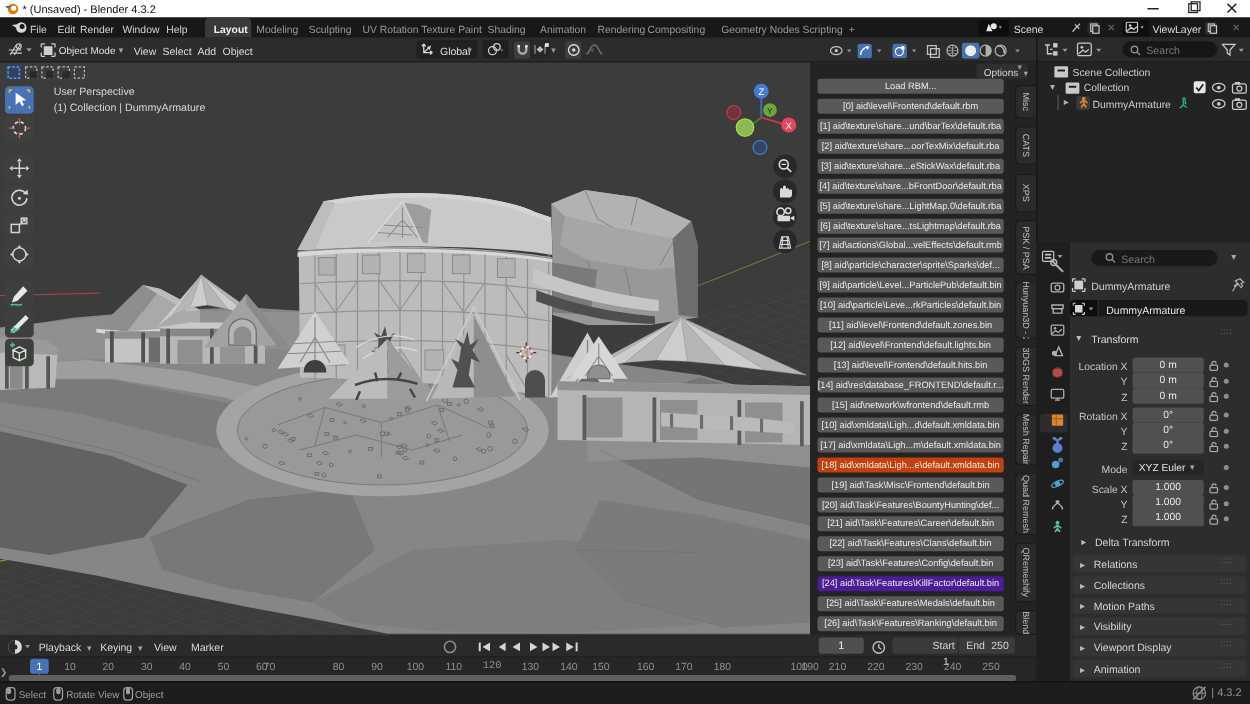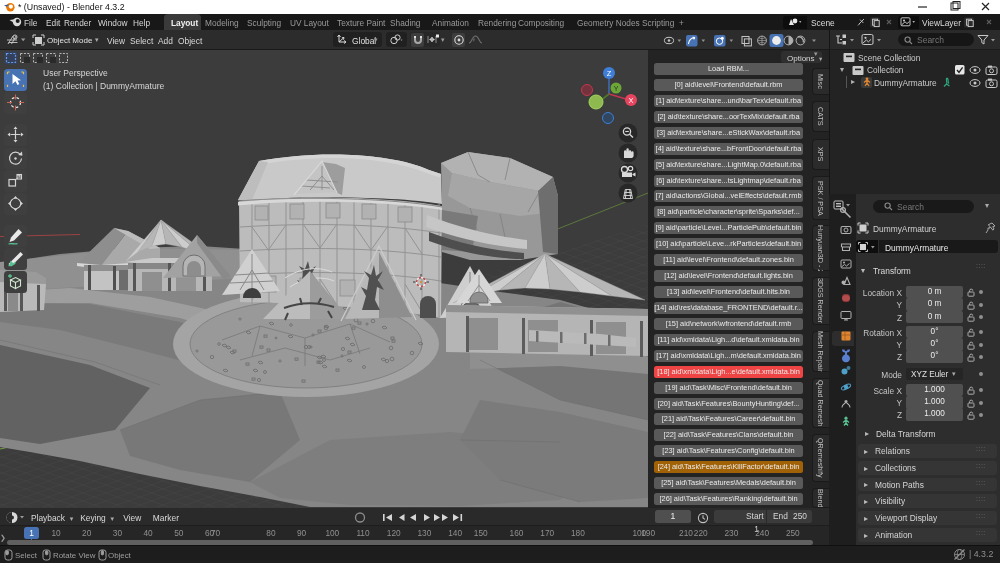--- a/index.html
+++ b/index.html
@@ -37,21 +37,21 @@
   <div class="abs txt" style="left:24px;top:17.5px;font-size:8.3px;color:#d6d6d6;">File</div>
     <div class="abs txt" style="left:46px;top:17.5px;font-size:8.3px;color:#d6d6d6;">Edit</div>
     <div class="abs txt" style="left:64px;top:17.5px;font-size:8.3px;color:#d6d6d6;">Render</div>
     <div class="abs txt" style="left:98px;top:17.5px;font-size:8.3px;color:#d6d6d6;">Window</div>
     <div class="abs txt" style="left:133px;top:17.5px;font-size:8.3px;color:#d6d6d6;">Help</div>
 
   <div class="abs" style="left:164px;top:14px;width:37px;height:16px;background:#3a3a3a;border-radius:4px 4px 0 0;"></div>
   <div class="abs txt" style="left:171px;top:17.5px;font-size:8.3px;color:#f1f1f1;font-weight:bold;">Layout</div>
   <div class="abs txt" style="left:205px;top:17.5px;font-size:8.3px;color:#9a9a9a;">Modeling</div>
     <div class="abs txt" style="left:247px;top:17.5px;font-size:8.3px;color:#9a9a9a;">Sculpting</div>
-    <div class="abs txt" style="left:290px;top:17.5px;font-size:8.3px;color:#9a9a9a;">UV Layout</div>
+    <div class="abs txt" style="left:290px;top:17.5px;font-size:8.3px;color:#9a9a9a;">UV Rotation</div>
     <div class="abs txt" style="left:337px;top:17.5px;font-size:8.3px;color:#9a9a9a;">Texture Paint</div>
     <div class="abs txt" style="left:390px;top:17.5px;font-size:8.3px;color:#9a9a9a;">Shading</div>
     <div class="abs txt" style="left:432px;top:17.5px;font-size:8.3px;color:#9a9a9a;">Animation</div>
     <div class="abs txt" style="left:478px;top:17.5px;font-size:8.3px;color:#9a9a9a;">Rendering</div>
     <div class="abs txt" style="left:518px;top:17.5px;font-size:8.3px;color:#9a9a9a;">Compositing</div>
     <div class="abs txt" style="left:577px;top:17.5px;font-size:8.3px;color:#9a9a9a;">Geometry Nodes</div>
     <div class="abs txt" style="left:642px;top:17.5px;font-size:8.3px;color:#9a9a9a;">Scripting</div>
     <div class="abs txt" style="left:679px;top:17.5px;font-size:8.3px;color:#9a9a9a;">+</div>
 
   <div class="abs" style="left:783px;top:15.5px;width:24px;height:13px;background:#0d0d0d;border-radius:3px 0 0 3px;"></div>
@@ -888,29 +888,29 @@
 <div class="abs" style="left:654px;top:174.5px;width:149px;height:12px;background:#595959;border-radius:2.5px;text-align:center;font-size:7.4px;color:#ebebeb;line-height:12px;overflow:hidden;white-space:nowrap;">[6] aid\texture\share...tsLightmap\default.rba</div>
 <div class="abs" style="left:654px;top:190.4px;width:149px;height:12px;background:#595959;border-radius:2.5px;text-align:center;font-size:7.4px;color:#ebebeb;line-height:12px;overflow:hidden;white-space:nowrap;">[7] aid\actions\Global...velEffects\default.rmb</div>
 <div class="abs" style="left:654px;top:206.3px;width:149px;height:12px;background:#595959;border-radius:2.5px;text-align:center;font-size:7.4px;color:#ebebeb;line-height:12px;overflow:hidden;white-space:nowrap;">[8] aid\particle\character\sprite\Sparks\def...</div>
 <div class="abs" style="left:654px;top:222.3px;width:149px;height:12px;background:#595959;border-radius:2.5px;text-align:center;font-size:7.4px;color:#ebebeb;line-height:12px;overflow:hidden;white-space:nowrap;">[9] aid\particle\Level...ParticlePub\default.bin</div>
 <div class="abs" style="left:654px;top:238.2px;width:149px;height:12px;background:#595959;border-radius:2.5px;text-align:center;font-size:7.4px;color:#ebebeb;line-height:12px;overflow:hidden;white-space:nowrap;">[10] aid\particle\Leve...rkParticles\default.bin</div>
 <div class="abs" style="left:654px;top:254.1px;width:149px;height:12px;background:#595959;border-radius:2.5px;text-align:center;font-size:7.4px;color:#ebebeb;line-height:12px;overflow:hidden;white-space:nowrap;">[11] aid\level\Frontend\default.zones.bin</div>
 <div class="abs" style="left:654px;top:270.1px;width:149px;height:12px;background:#595959;border-radius:2.5px;text-align:center;font-size:7.4px;color:#ebebeb;line-height:12px;overflow:hidden;white-space:nowrap;">[12] aid\level\Frontend\default.lights.bin</div>
 <div class="abs" style="left:654px;top:286.0px;width:149px;height:12px;background:#595959;border-radius:2.5px;text-align:center;font-size:7.4px;color:#ebebeb;line-height:12px;overflow:hidden;white-space:nowrap;">[13] aid\level\Frontend\default.hits.bin</div>
 <div class="abs" style="left:654px;top:301.9px;width:149px;height:12px;background:#595959;border-radius:2.5px;text-align:center;font-size:7.4px;color:#ebebeb;line-height:12px;overflow:hidden;white-space:nowrap;">[14] aid\res\database_FRONTEND\default.r...</div>
 <div class="abs" style="left:654px;top:317.9px;width:149px;height:12px;background:#595959;border-radius:2.5px;text-align:center;font-size:7.4px;color:#ebebeb;line-height:12px;overflow:hidden;white-space:nowrap;">[15] aid\network\wfrontend\default.rmb</div>
-<div class="abs" style="left:654px;top:333.8px;width:149px;height:12px;background:#595959;border-radius:2.5px;text-align:center;font-size:7.4px;color:#ebebeb;line-height:12px;overflow:hidden;white-space:nowrap;">[11] aid\xmldata\Ligh...d\default.xmldata.bin</div>
+<div class="abs" style="left:654px;top:333.8px;width:149px;height:12px;background:#595959;border-radius:2.5px;text-align:center;font-size:7.4px;color:#ebebeb;line-height:12px;overflow:hidden;white-space:nowrap;">[10] aid\xmldata\Ligh...d\default.xmldata.bin</div>
 <div class="abs" style="left:654px;top:349.7px;width:149px;height:12px;background:#595959;border-radius:2.5px;text-align:center;font-size:7.4px;color:#ebebeb;line-height:12px;overflow:hidden;white-space:nowrap;">[17] aid\xmldata\Ligh...m\default.xmldata.bin</div>
-<div class="abs" style="left:654px;top:365.6px;width:149px;height:12px;background:#ef4444;border-radius:2.5px;text-align:center;font-size:7.4px;color:#ebebeb;line-height:12px;overflow:hidden;white-space:nowrap;">[18] aid\xmldata\Ligh...e\default.xmldata.bin</div>
+<div class="abs" style="left:654px;top:365.6px;width:149px;height:12px;background:#c2410c;border-radius:2.5px;text-align:center;font-size:7.4px;color:#ebebeb;line-height:12px;overflow:hidden;white-space:nowrap;">[18] aid\xmldata\Ligh...e\default.xmldata.bin</div>
 <div class="abs" style="left:654px;top:381.6px;width:149px;height:12px;background:#595959;border-radius:2.5px;text-align:center;font-size:7.4px;color:#ebebeb;line-height:12px;overflow:hidden;white-space:nowrap;">[19] aid\Task\Misc\Frontend\default.bin</div>
 <div class="abs" style="left:654px;top:397.5px;width:149px;height:12px;background:#595959;border-radius:2.5px;text-align:center;font-size:7.4px;color:#ebebeb;line-height:12px;overflow:hidden;white-space:nowrap;">[20] aid\Task\Features\BountyHunting\def...</div>
 <div class="abs" style="left:654px;top:413.4px;width:149px;height:12px;background:#595959;border-radius:2.5px;text-align:center;font-size:7.4px;color:#ebebeb;line-height:12px;overflow:hidden;white-space:nowrap;">[21] aid\Task\Features\Career\default.bin</div>
 <div class="abs" style="left:654px;top:429.4px;width:149px;height:12px;background:#595959;border-radius:2.5px;text-align:center;font-size:7.4px;color:#ebebeb;line-height:12px;overflow:hidden;white-space:nowrap;">[22] aid\Task\Features\Clans\default.bin</div>
 <div class="abs" style="left:654px;top:445.3px;width:149px;height:12px;background:#595959;border-radius:2.5px;text-align:center;font-size:7.4px;color:#ebebeb;line-height:12px;overflow:hidden;white-space:nowrap;">[23] aid\Task\Features\Config\default.bin</div>
-<div class="abs" style="left:654px;top:461.2px;width:149px;height:12px;background:#a16207;border-radius:2.5px;text-align:center;font-size:7.4px;color:#ebebeb;line-height:12px;overflow:hidden;white-space:nowrap;">[24] aid\Task\Features\KillFactor\default.bin</div>
+<div class="abs" style="left:654px;top:461.2px;width:149px;height:12px;background:#4c1d95;border-radius:2.5px;text-align:center;font-size:7.4px;color:#ebebeb;line-height:12px;overflow:hidden;white-space:nowrap;">[24] aid\Task\Features\KillFactor\default.bin</div>
 <div class="abs" style="left:654px;top:477.2px;width:149px;height:12px;background:#595959;border-radius:2.5px;text-align:center;font-size:7.4px;color:#ebebeb;line-height:12px;overflow:hidden;white-space:nowrap;">[25] aid\Task\Features\Medals\default.bin</div>
 <div class="abs" style="left:654px;top:493.1px;width:149px;height:12px;background:#595959;border-radius:2.5px;text-align:center;font-size:7.4px;color:#ebebeb;line-height:12px;overflow:hidden;white-space:nowrap;">[26] aid\Task\Features\Ranking\default.bin</div>
   <div class="abs txt" style="left:814px;top:50px;font-size:7px;color:#999;">▾</div>
 <div class="abs" style="left:812px;top:68px;width:17px;height:27px;background:#2b2b2b;border-radius:4px 0 0 4px;border:1px solid #1a1a1a;border-right:none;"></div>
 <div class="abs" style="left:813px;top:68px;width:15px;font-stretch:condensed;height:27px;font-size:7.2px;color:#c0c0c0;writing-mode:vertical-rl;text-align:center;line-height:15px;white-space:nowrap;overflow:hidden;">Misc</div>
 <div class="abs" style="left:812px;top:101px;width:17px;height:31px;background:#2b2b2b;border-radius:4px 0 0 4px;border:1px solid #1a1a1a;border-right:none;"></div>
 <div class="abs" style="left:813px;top:101px;width:15px;font-stretch:condensed;height:31px;font-size:7.2px;color:#c0c0c0;writing-mode:vertical-rl;text-align:center;line-height:15px;white-space:nowrap;overflow:hidden;">CATS</div>
 <div class="abs" style="left:812px;top:139px;width:17px;height:31px;background:#2b2b2b;border-radius:4px 0 0 4px;border:1px solid #1a1a1a;border-right:none;"></div>
 <div class="abs" style="left:813px;top:139px;width:15px;font-stretch:condensed;height:31px;font-size:7.2px;color:#c0c0c0;writing-mode:vertical-rl;text-align:center;line-height:15px;white-space:nowrap;overflow:hidden;">XPS</div>
 <div class="abs" style="left:812px;top:176px;width:17px;height:44px;background:#2b2b2b;border-radius:4px 0 0 4px;border:1px solid #1a1a1a;border-right:none;"></div>
@@ -1212,30 +1212,30 @@
     <div class="abs txt" style="left:74.7px;top:527.5px;width:24px;text-align:center;font-size:8.3px;color:#909090;">20</div>
     <div class="abs txt" style="left:105.4px;top:527.5px;width:24px;text-align:center;font-size:8.3px;color:#909090;">30</div>
     <div class="abs txt" style="left:136.1px;top:527.5px;width:24px;text-align:center;font-size:8.3px;color:#909090;">40</div>
     <div class="abs txt" style="left:166.79999999999998px;top:527.5px;width:24px;text-align:center;font-size:8.3px;color:#909090;">50</div>
     <div class="abs txt" style="left:197.49999999999997px;top:527.5px;width:24px;text-align:center;font-size:8.3px;color:#909090;">60</div>
     <div class="abs txt" style="left:211px;top:527.5px;width:24px;text-align:left;font-size:8.3px;color:#909090;">70</div>
     <div class="abs txt" style="left:258.9px;top:527.5px;width:24px;text-align:center;font-size:8.3px;color:#909090;">80</div>
     <div class="abs txt" style="left:289.59999999999997px;top:527.5px;width:24px;text-align:center;font-size:8.3px;color:#909090;">90</div>
     <div class="abs txt" style="left:320.29999999999995px;top:527.5px;width:24px;text-align:center;font-size:8.3px;color:#909090;">100</div>
     <div class="abs txt" style="left:350.99999999999994px;top:527.5px;width:24px;text-align:center;font-size:8.3px;color:#909090;">110</div>
-    <div class="abs txt" style="left:381.69999999999993px;top:527.5px;width:24px;text-align:center;font-size:8.3px;color:#909090;">120</div>
+    <div class="abs txt" style="left:381.69999999999993px;top:527.5px;width:24px;text-align:center;font-size:8.3px;color:#909090;font-family:Liberation Mono, monospace;">120</div>
     <div class="abs txt" style="left:412.3999999999999px;top:527.5px;width:24px;text-align:center;font-size:8.3px;color:#909090;">130</div>
     <div class="abs txt" style="left:443.0999999999999px;top:527.5px;width:24px;text-align:center;font-size:8.3px;color:#909090;">140</div>
     <div class="abs txt" style="left:473.7999999999999px;top:527.5px;width:24px;text-align:left;font-size:8.3px;color:#909090;">150</div>
     <div class="abs txt" style="left:504.4999999999999px;top:527.5px;width:24px;text-align:center;font-size:8.3px;color:#909090;">160</div>
     <div class="abs txt" style="left:535.1999999999999px;top:527.5px;width:24px;text-align:center;font-size:8.3px;color:#909090;">170</div>
     <div class="abs txt" style="left:565.9px;top:527.5px;width:24px;text-align:center;font-size:8.3px;color:#909090;">180</div>
     <div class="abs txt" style="left:631px;top:527.5px;width:24px;text-align:right;font-size:8.3px;color:#909090;">190</div>
     <div class="abs txt" style="left:627.3000000000001px;top:527.5px;width:24px;text-align:center;font-size:8.3px;color:#909090;">100</div>
-    <div class="abs txt" style="left:658.0000000000001px;top:527.5px;width:24px;text-align:center;font-size:8.3px;color:#909090;margin-left:16px;">210</div>
+    <div class="abs txt" style="left:658.0000000000001px;top:527.5px;width:24px;text-align:center;font-size:8.3px;color:#909090;">210</div>
     <div class="abs txt" style="left:688.7000000000002px;top:527.5px;width:24px;text-align:center;font-size:8.3px;color:#909090;">220</div>
     <div class="abs txt" style="left:719.4000000000002px;top:527.5px;width:24px;text-align:center;font-size:8.3px;color:#909090;">230</div>
     <div class="abs txt" style="left:750.1000000000003px;top:527.5px;width:24px;text-align:center;font-size:8.3px;color:#909090;">240</div>
     <div class="abs txt" style="left:780.8000000000003px;top:527.5px;width:24px;text-align:center;font-size:8.3px;color:#909090;">250</div>
   <div class="abs" style="left:24px;top:527px;width:15px;font-stretch:condensed;height:12px;background:#4772b3;border-radius:2.5px;text-align:center;font-size:8.4px;color:#fff;line-height:12px;">1</div>
   <div class="abs" style="left:31px;top:539px;width:1px;height:6px;background:#4772b3;"></div>
   <div class="abs" style="left:7px;top:540px;width:806px;height:5px;background:#606060;border-radius:2.5px;"></div>
   <div class="abs txt" style="left:0px;top:534px;font-size:7px;color:#999;">❯</div>
 
   <div class="abs" style="left:0;top:545px;width:1000px;height:18px;background:#1d1d1d;border-top:1px solid #101010;"></div>

